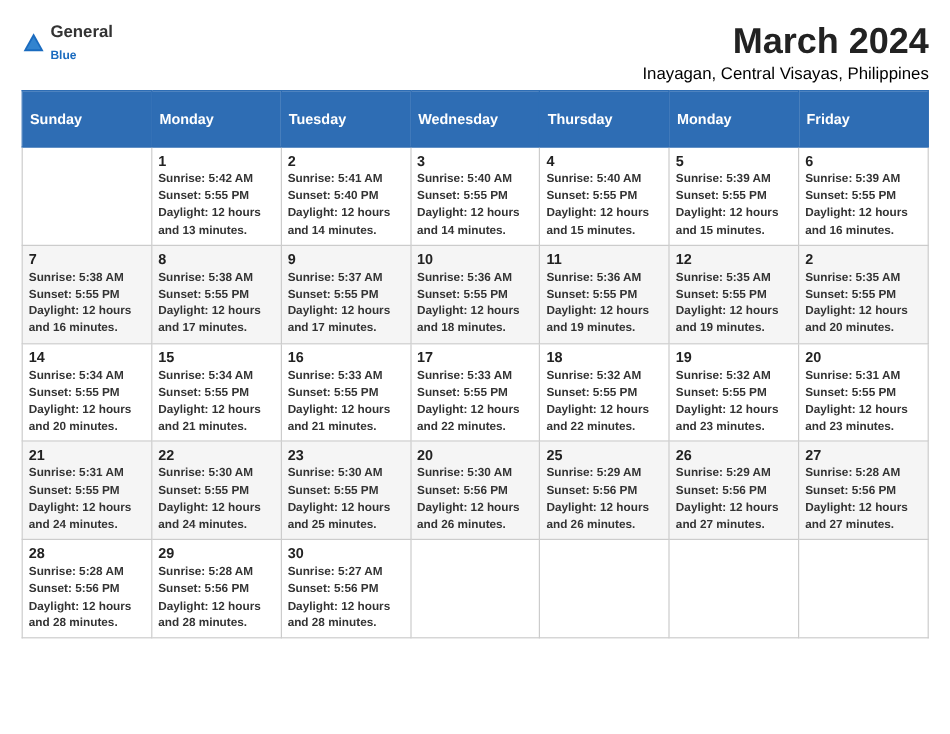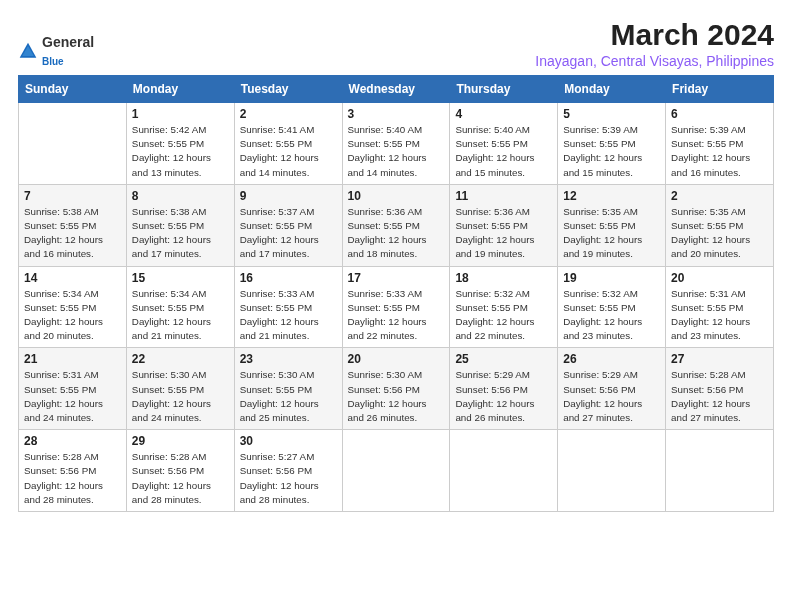--- a/index.html
+++ b/index.html
@@ -9,21 +9,21 @@
       width: 792px;
       height: 612px;
       overflow: hidden;
     }
     .page {
       width: 792px;
       padding: 18px 18px 10px 18px;
     }
     .header-top {
       display: flex;
-      align-items: flex-end;
+      align-items: flex-start;
       justify-content: space-between;
       margin-bottom: 4px;
     }
     .logo {
       display: flex;
       align-items: center;
       gap: 4px;
     }
     .logo-text-general {
       font-size: 14px;
@@ -45,34 +45,34 @@
       text-align: right;
     }
     .main-title {
       font-size: 30px;
       font-weight: bold;
       color: #222;
       line-height: 1.1;
     }
     .subtitle {
       font-size: 14px;
-      color: #8b5cf6;
+      color: #000000;
       margin-top: 2px;
     }
     .calendar-table {
       width: 100%;
       border-collapse: collapse;
       margin-top: 6px;
       font-size: 10.5px;
     }
     .calendar-table thead tr th {
       background-color: #2e6db4;
       color: #fff;
       text-align: left;
-      padding: 6px 6px;
+      padding: 16px 6px;
       font-size: 12px;
       font-weight: bold;
       border: 1px solid #2e6db4;
     }
     .calendar-table tbody tr td {
       border: 1px solid #ccc;
       vertical-align: top;
       padding: 4px 5px;
       min-width: 100px;
       height: 74px;
@@ -85,20 +85,21 @@
       font-size: 12px;
       font-weight: bold;
       color: #222;
       display: block;
       margin-bottom: 2px;
     }
     .day-info {
       font-size: 9.8px;
       color: #333;
       line-height: 1.45;
+      font-weight: bold;
     }
     .empty-cell {
       background: #fff !important;
     }
   </style>
 </head>
 <body>
 
 <div class="page">
   <div class="header-top">
@@ -141,21 +142,21 @@
           <td>
             <span class="day-number">1</span>
             <div class="day-info" style="white-space: pre-line;">Sunrise: 5:42 AM
 Sunset: 5:55 PM
 Daylight: 12 hours
 and 13 minutes.</div>
           </td>
           <td>
             <span class="day-number">2</span>
             <div class="day-info" style="white-space: pre-line;">Sunrise: 5:41 AM
-Sunset: 5:55 PM
+Sunset: 5:40 PM
 Daylight: 12 hours
 and 14 minutes.</div>
           </td>
           <td>
             <span class="day-number">3</span>
             <div class="day-info" style="white-space: pre-line;">Sunrise: 5:40 AM
 Sunset: 5:55 PM
 Daylight: 12 hours
 and 14 minutes.</div>
           </td>

